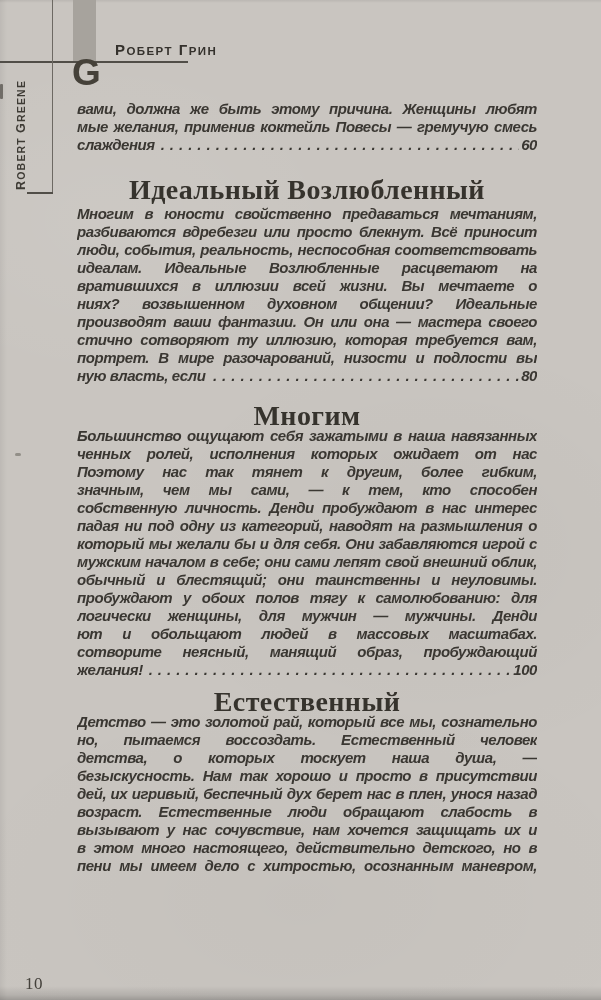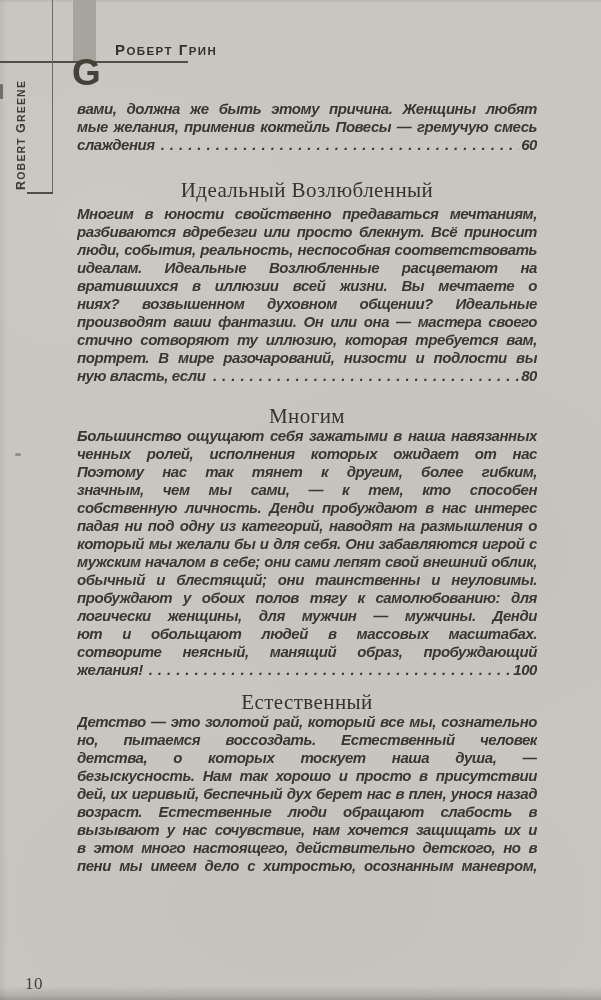--- a/index.html
+++ b/index.html
@@ -40,21 +40,21 @@
   
   .content { position:absolute; left:77px; top:100px; width:460px; color:#3a3732; }
   .jline {
     font-size:15px; font-weight:700; line-height:18px; height:18px; overflow:hidden;
     letter-spacing:-0.45px; text-align:justify; text-align-last:justify; color:#3a3732;font-style:italic;
   }
   .leader { display:flex; align-items:baseline; text-align:left; text-align-last:left; }
   .leader .dots { flex:1 1 auto; overflow:hidden; white-space:nowrap; letter-spacing:5px;
                   margin:0 2px 0 6px; }
   .leader .pnum { flex:0 0 auto; }
-  .heading { font-family:"Liberation Serif", serif; font-weight:400; font-size:21px;
+  .heading { font-family:"Liberation Serif", serif; font-weight:700; font-size:28px;
              line-height:22px; height:22px; text-align:center; text-align-last:center;
              color:#36332d; letter-spacing:0.4px; }
   .sec-1 .heading { margin:25px 0 4px; }
   .sec-2 .heading { margin:20px 0 0; }
   .sec-3 .heading { margin:12px 0 0; }
   .page-num { position:absolute; left:25px; top:936px; font-family:"Liberation Serif", serif;
               font-size:17px; color:#44413b; letter-spacing:0.5px;margin-top:38px; }
 </style>
 </head>
 <body>

